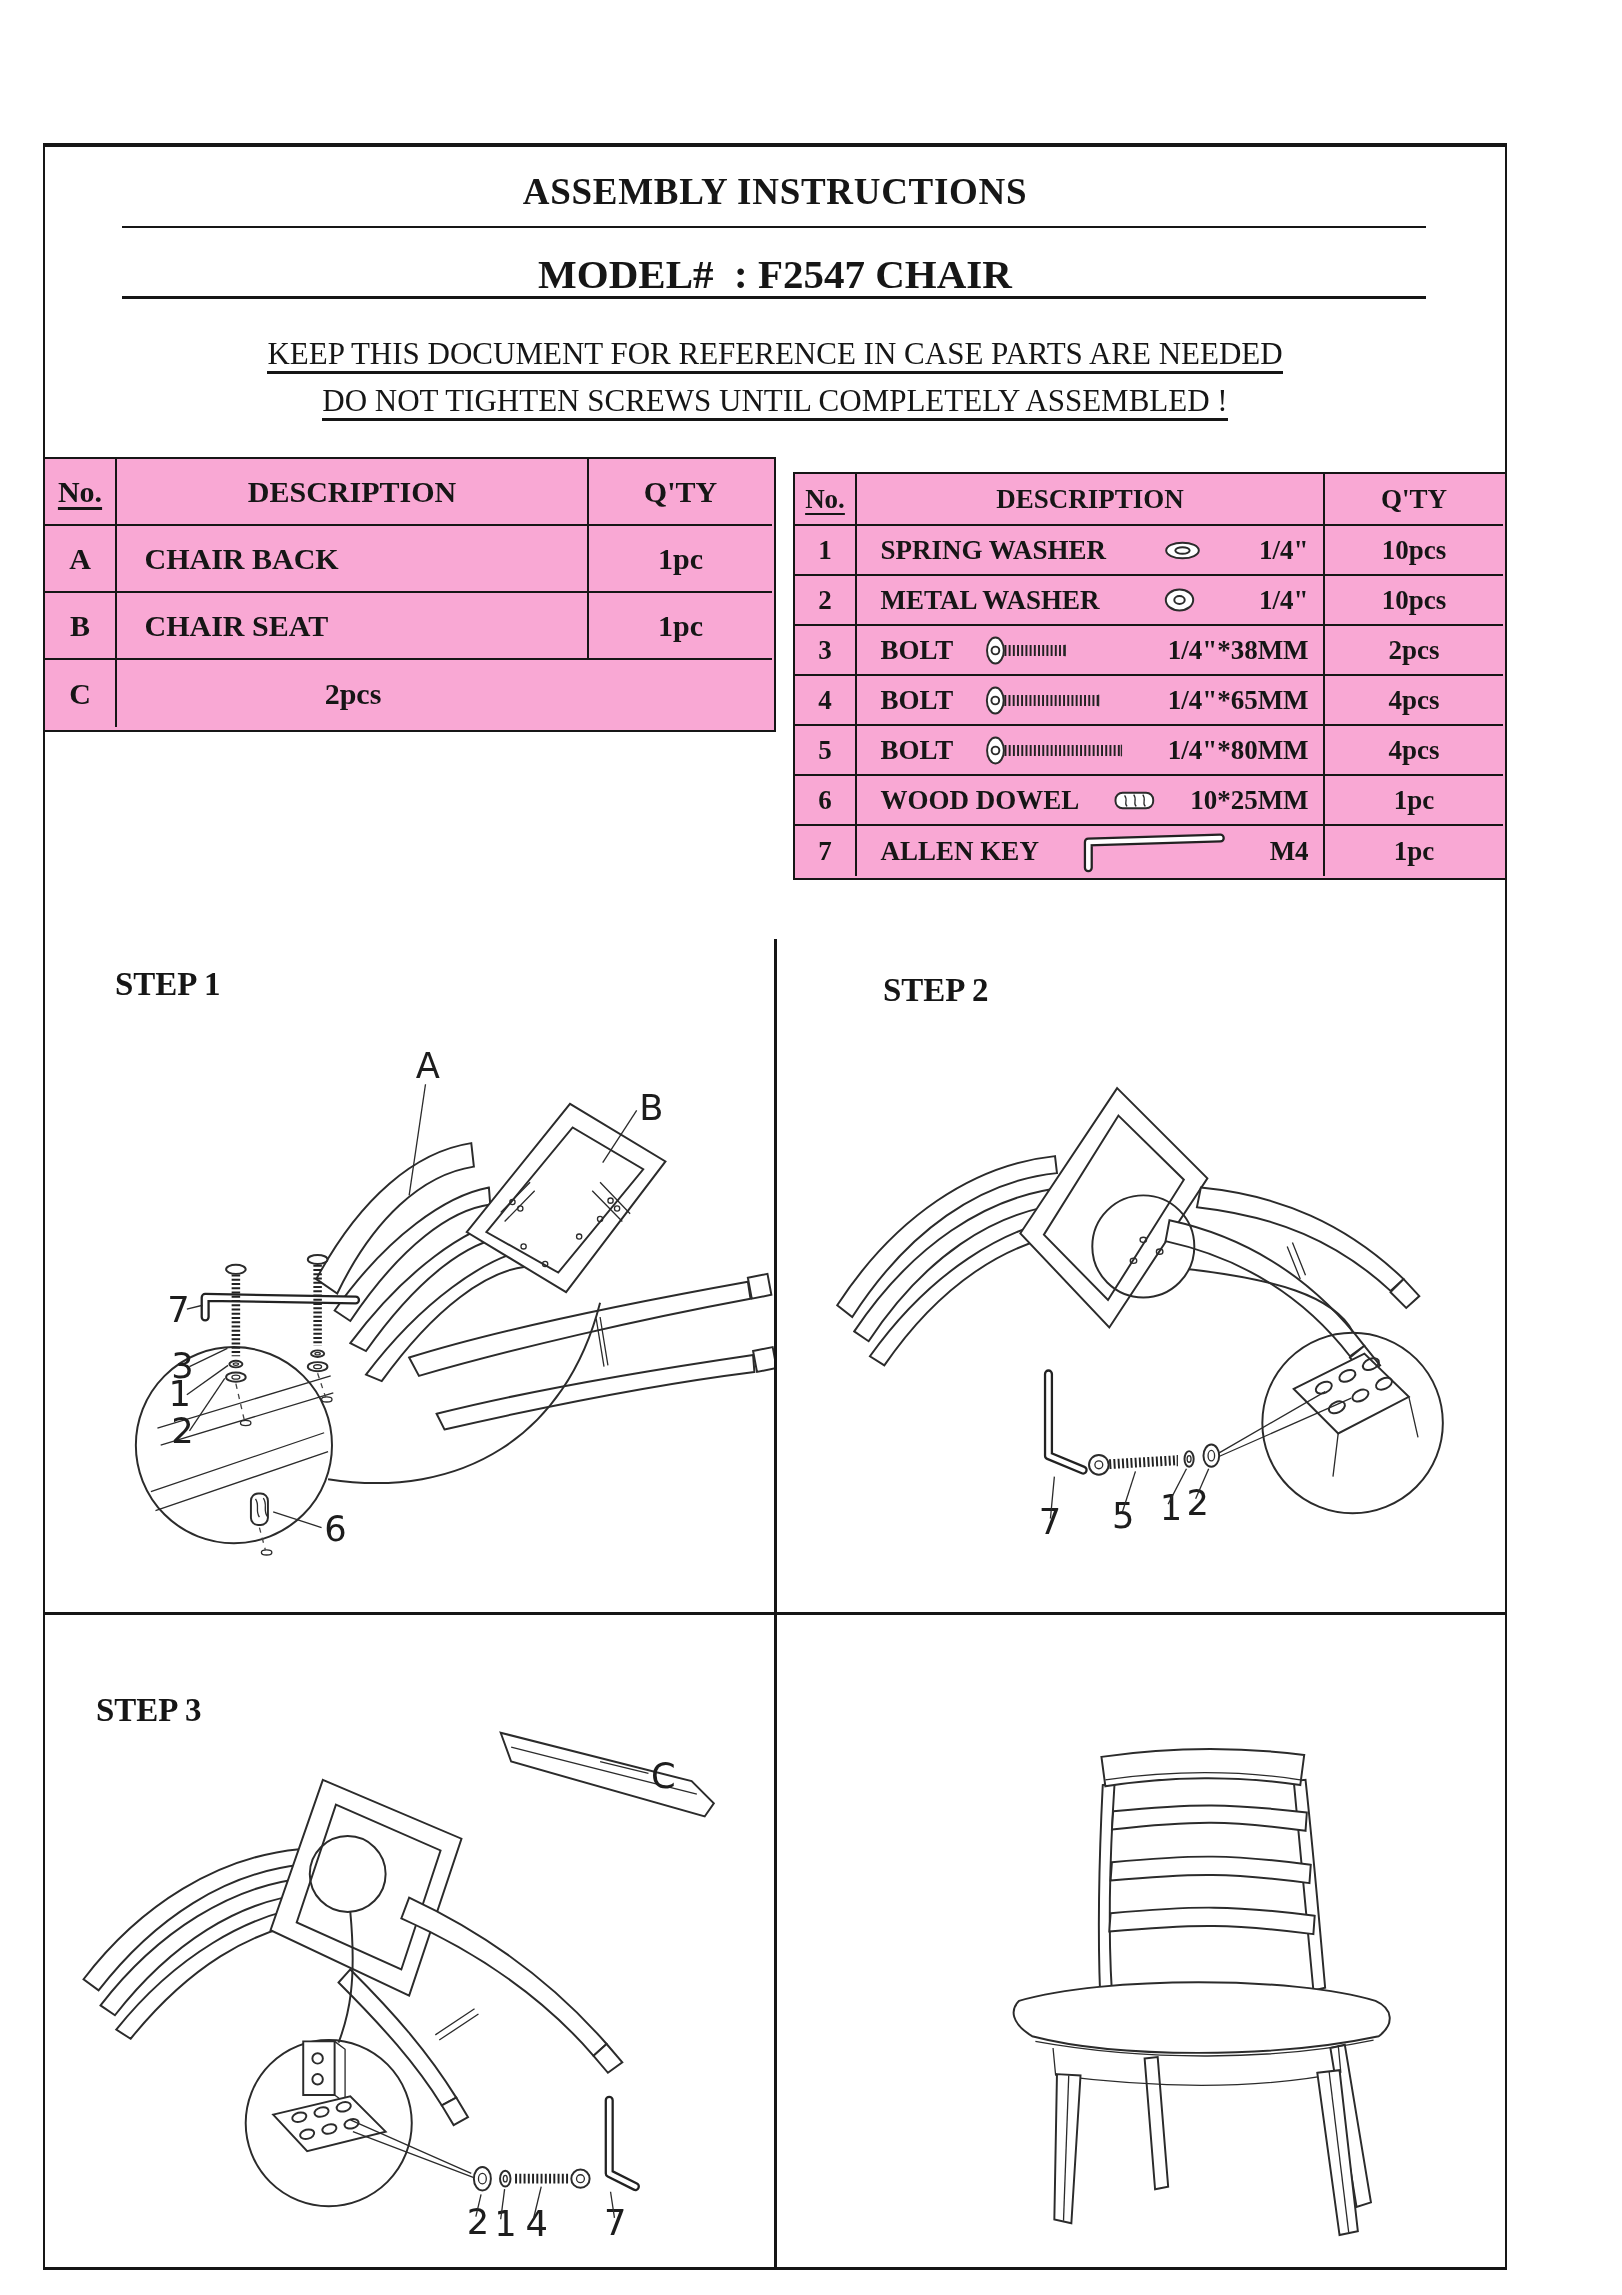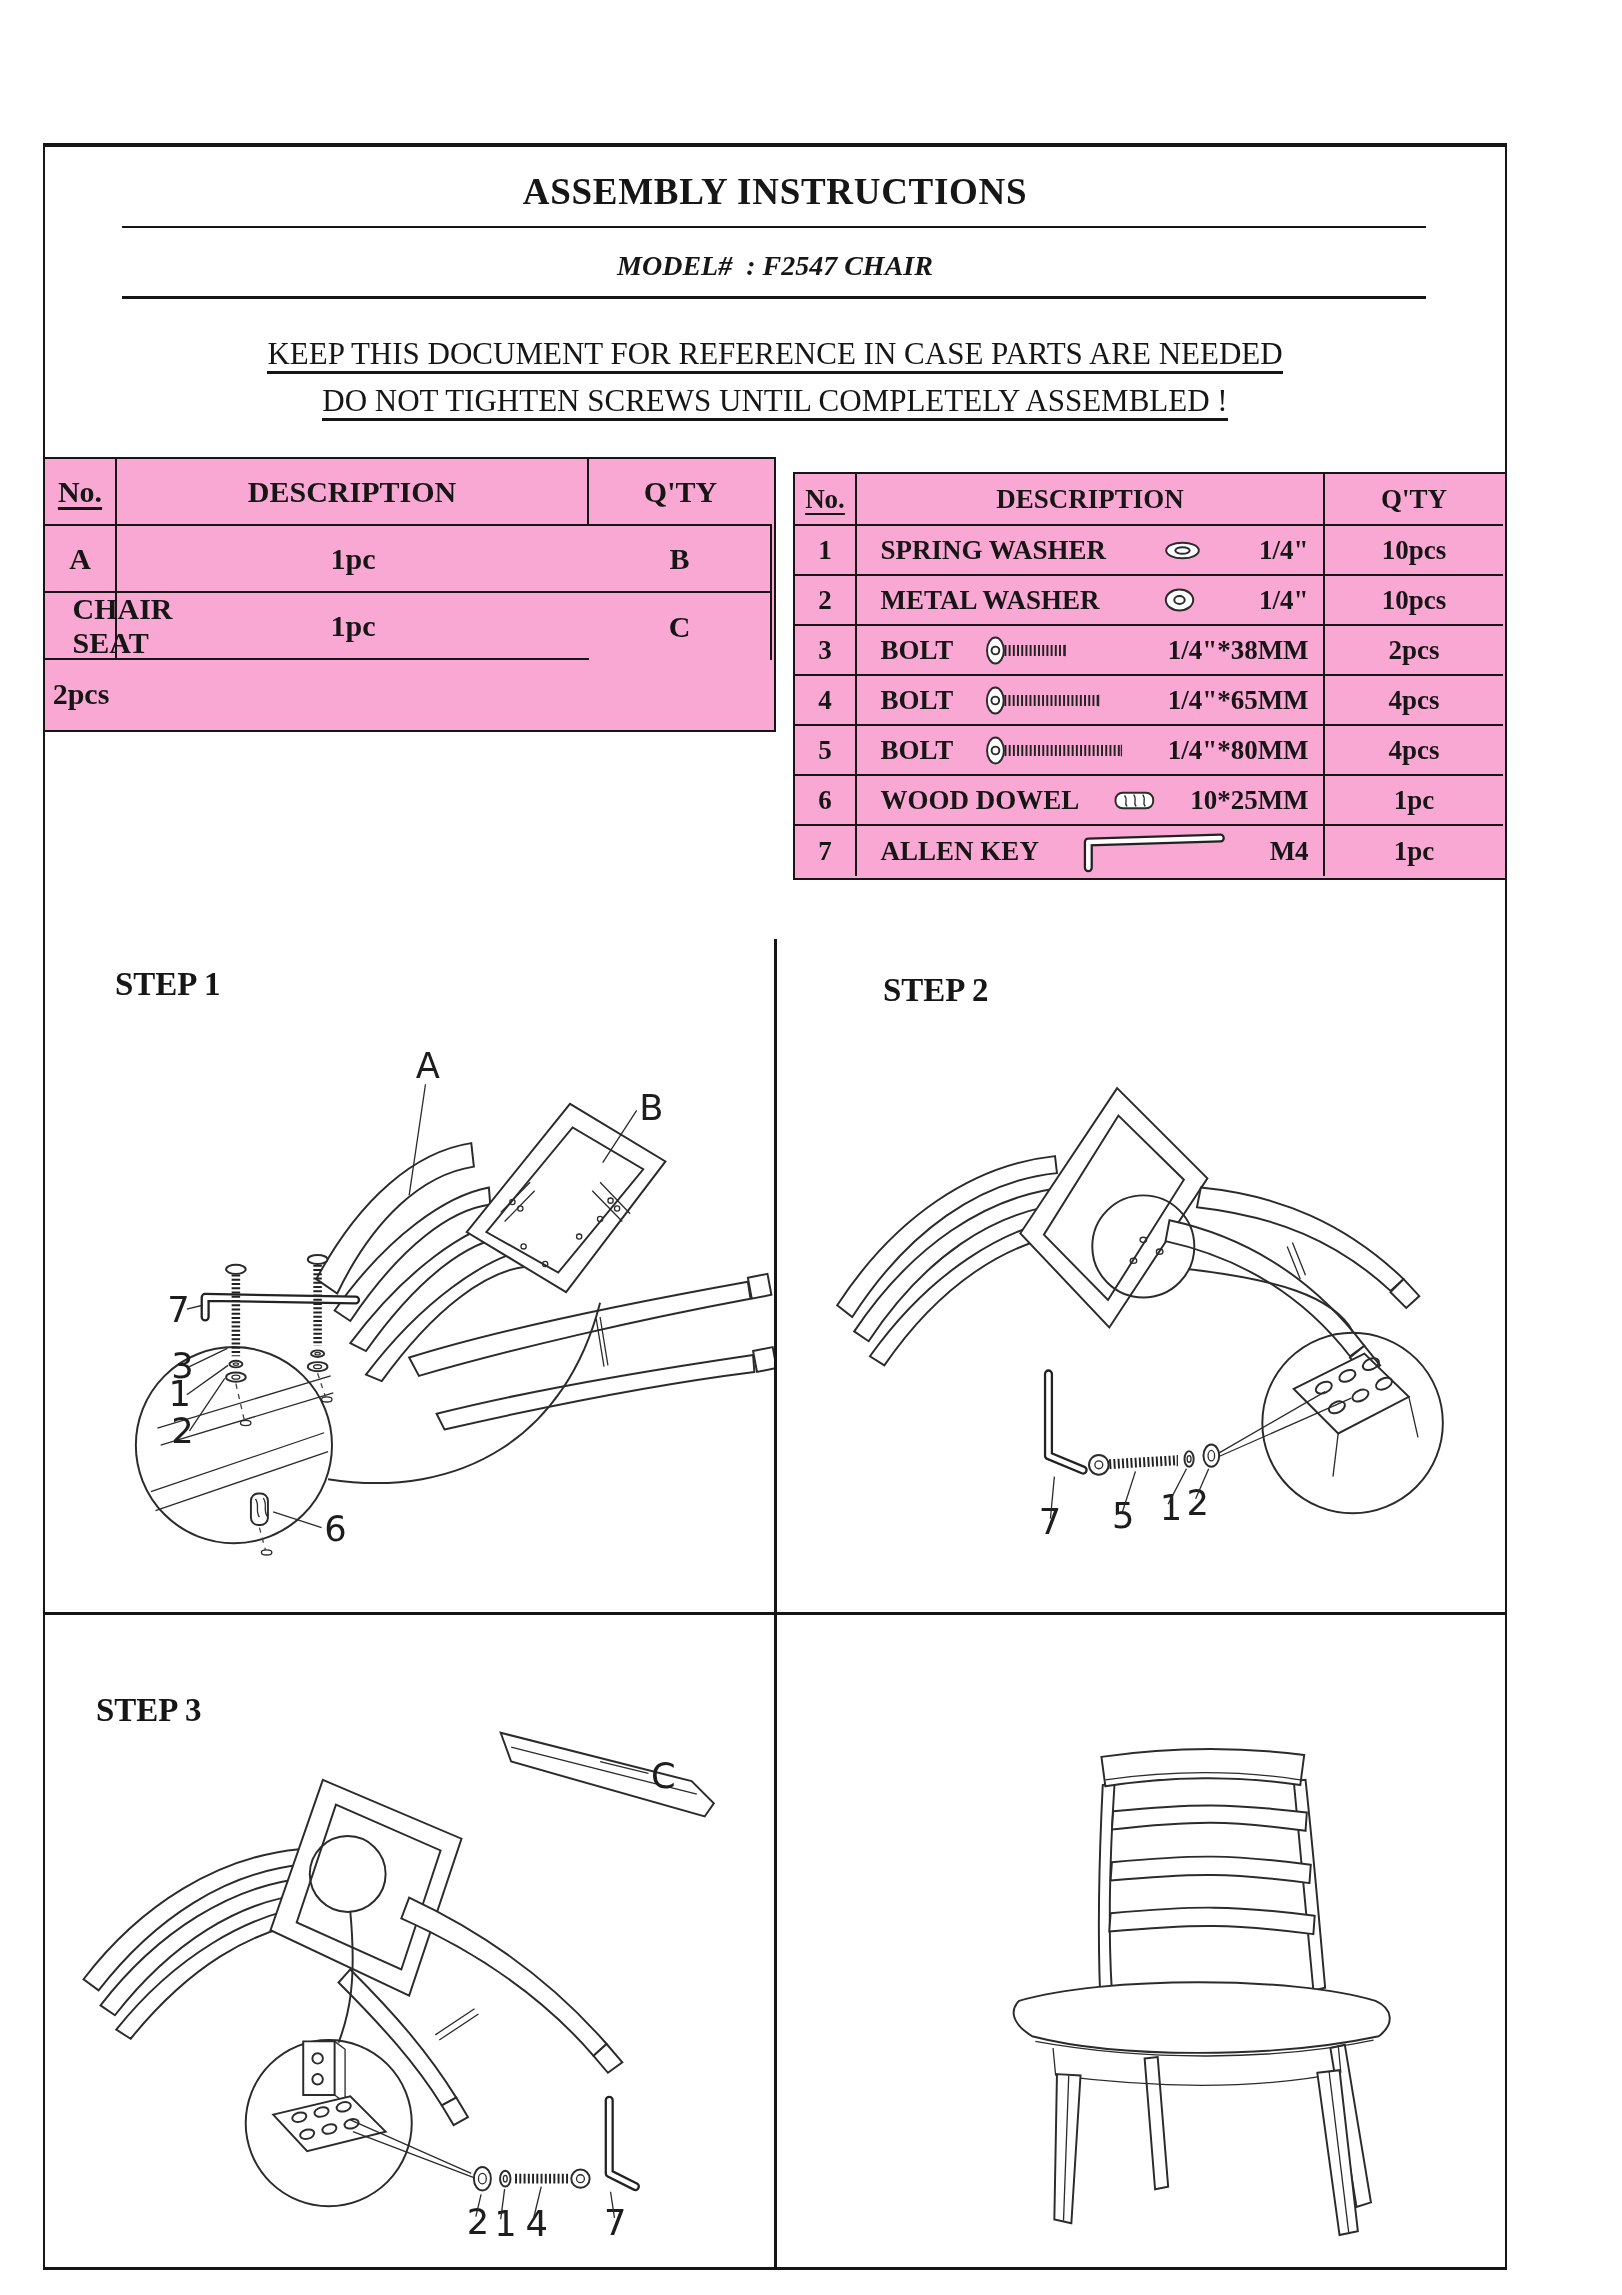--- a/index.html
+++ b/index.html
@@ -5,21 +5,21 @@
   html,body{margin:0;padding:0;background:#fff;width:1622px;height:2295px;overflow:hidden;
     font-family:"Liberation Serif",serif;color:#161616;}
   .abs{position:absolute;}
   #page{position:relative;width:1622px;height:2295px;background:#fff;padding-left:48px;}
   
   #frame{left:43px;top:143px;width:1464px;height:2127px;border:2.6px solid #161616;
     border-top-width:4.6px;border-bottom-width:3.9px;box-sizing:border-box;}
   
   .center-band{left:43px;width:1464px;text-align:center;}
   #title{top:170px;font-size:37px;font-weight:bold;letter-spacing:0.7px;}
-  #model{top:250px;font-size:28px;font-weight:bold;white-space:pre;font-style:italic;}
+  #model{top:250px;font-size:41px;font-weight:bold;white-space:pre;}
   .rule{background:#161616;height:2.6px;}
   #rule1{left:122px;top:226px;width:1304px;height:2px;}
   #rule2{left:122px;top:296px;width:1304px;}
   .warn{font-size:31px;font-weight:normal;line-height:1;}
   .warn span{display:inline-block;border-bottom:3.3px solid #161616;padding-bottom:2px;}
   #warn1{top:338px;}
   #warn2{top:385px;}
   
   .ptable{box-sizing:border-box;border:2.6px solid #161616;display:grid;background:#f9a8d4;}
   .cell{box-sizing:border-box;border-right:2px solid #161616;border-bottom:2px solid #161616;
@@ -70,20 +70,21 @@
   <div id="rule2" class="abs rule"></div>
   <div id="warn1" class="abs center-band warn"><span>KEEP THIS DOCUMENT FOR REFERENCE IN CASE PARTS ARE NEEDED</span></div>
   <div id="warn2" class="abs center-band warn"><span>DO NOT TIGHTEN SCREWS UNTIL COMPLETELY ASSEMBLED !</span></div>
 
   <div id="table-parts" class="abs ptable">
     <div class="cell hdr hdr-no">No.</div>
     <div class="cell hdr">DESCRIPTION</div>
     <div class="cell hdr last-col">Q'TY</div>
 
     <div class="cell">A</div>
+    <div class="cell desc">CHAIR BACK</div>
     <div class="cell last-col">1pc</div>
 
     <div class="cell">B</div>
     <div class="cell desc">CHAIR SEAT</div>
     <div class="cell last-col">1pc</div>
 
     <div class="cell last-row">C</div>
     <div class="cell last-col last-row">2pcs</div>
   </div>
 

